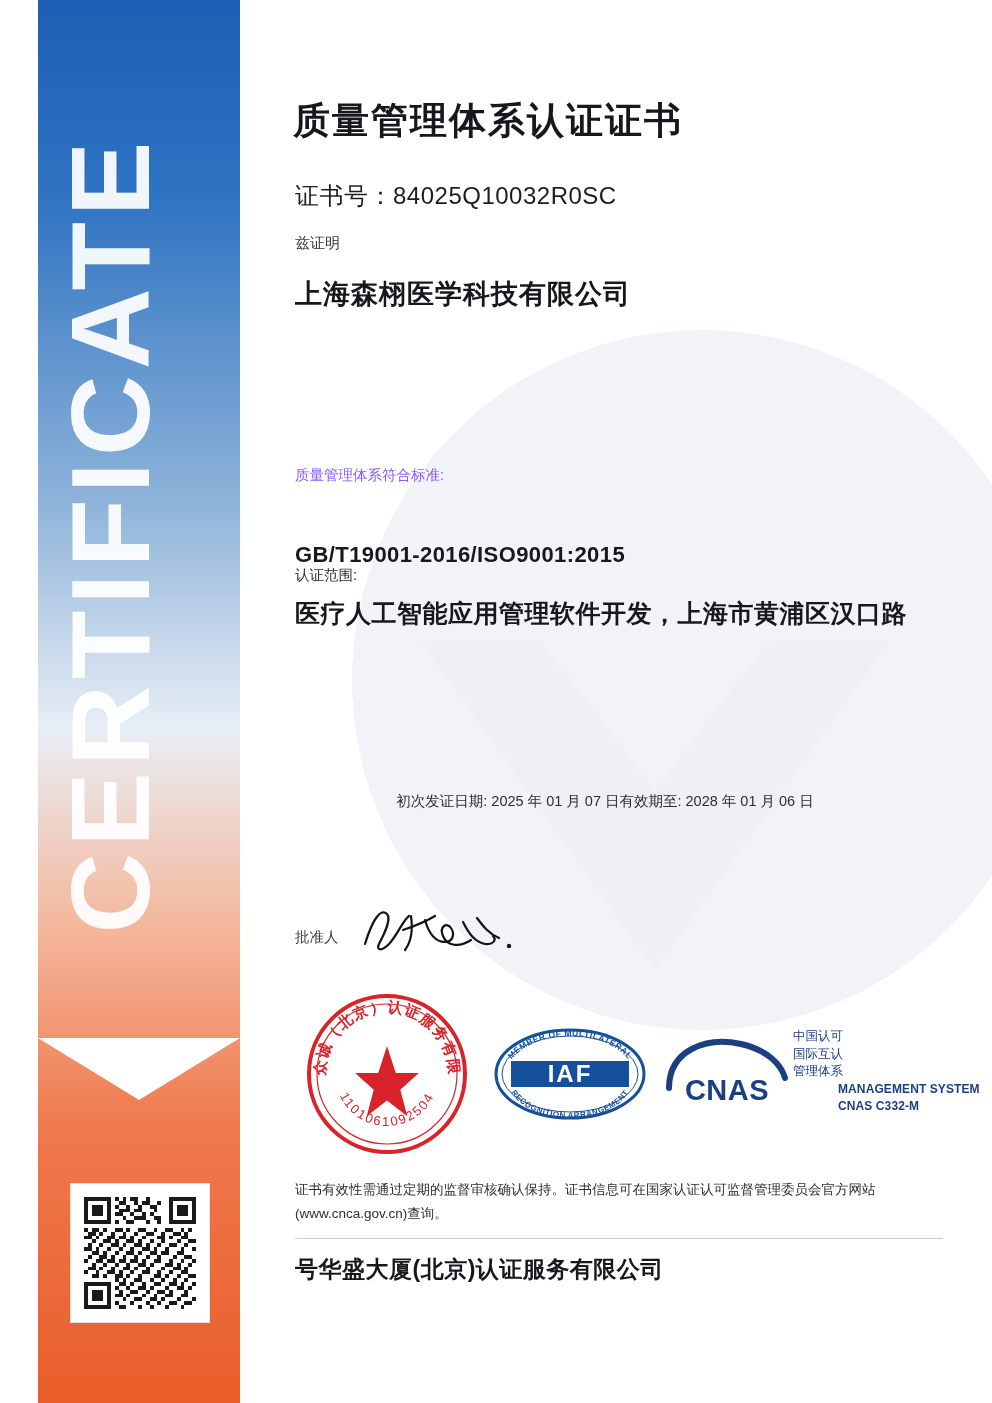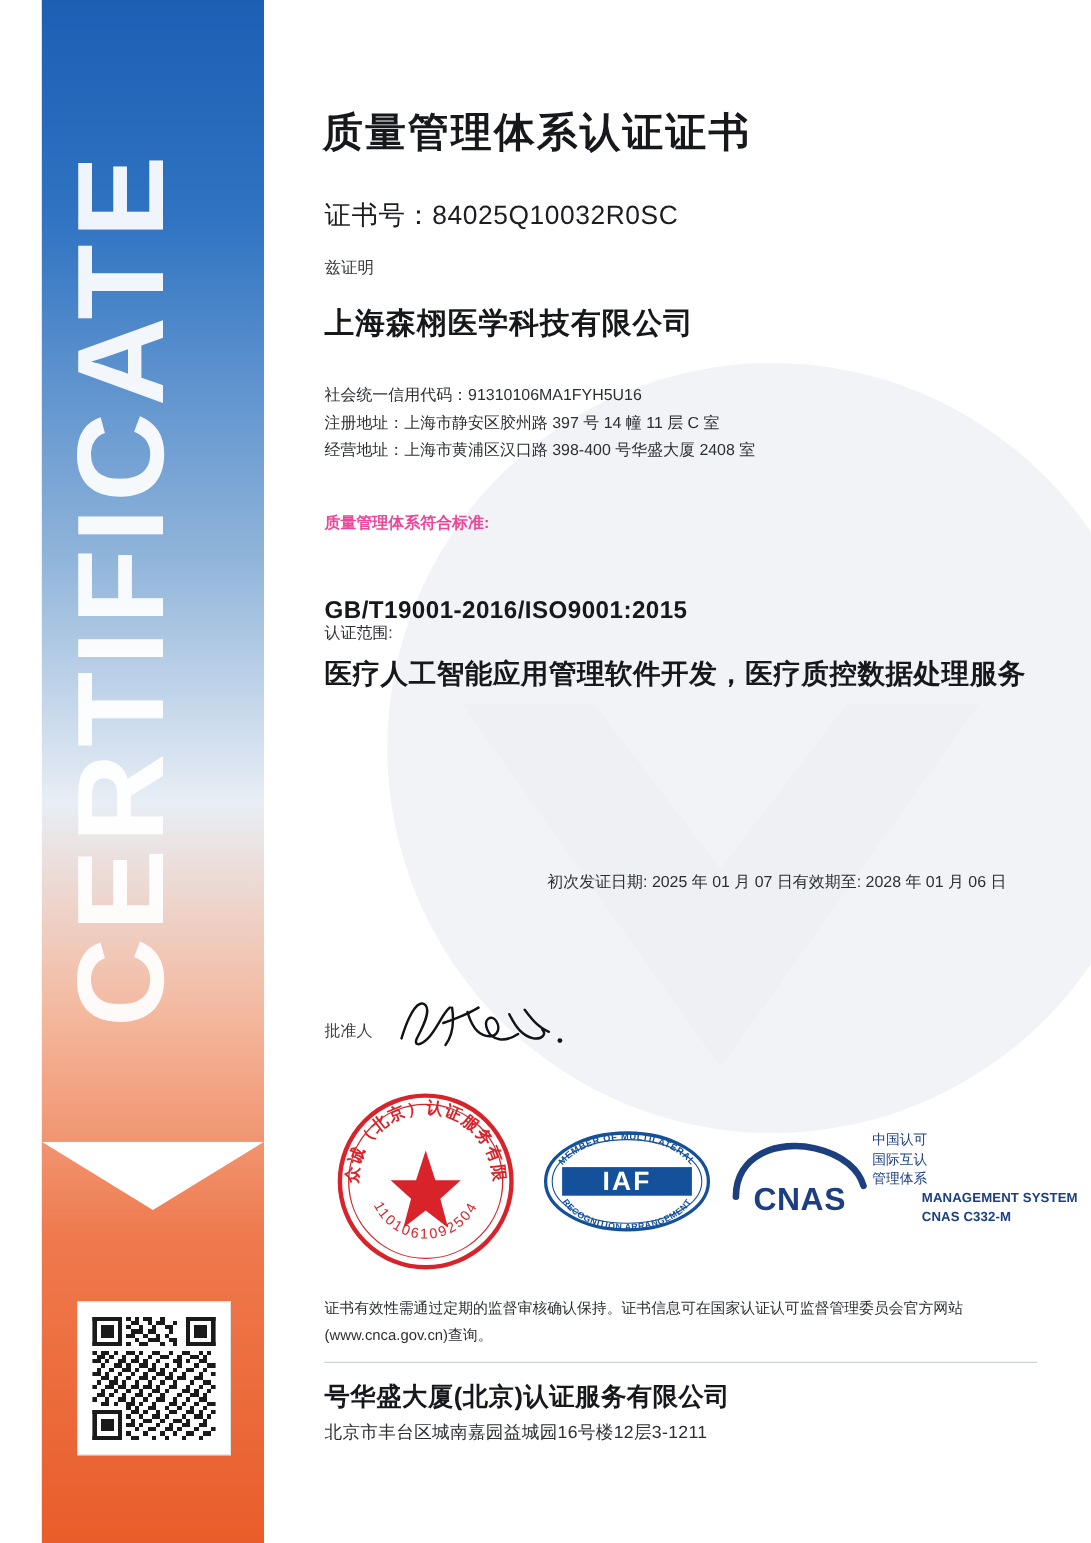--- a/index.html
+++ b/index.html
@@ -137,22 +137,21 @@
     left: 2px;
     font-size: 14.5px;
     color: #2b2e33;
     line-height: 25px;
   }
   .std-label {
     position: absolute;
     top: 466px;
     left: 2px;
     font-size: 14.5px;
-    color: #ec4899;
-    font-weight: bold;
+    color: #8b5cf6;
   }
   .std-value {
     position: absolute;
     top: 498px;
     left: 2px;
     font-size: 22px;
     font-weight: bold;
     color: #16181c;
     letter-spacing: 0.4px;
     margin-top: 44px;
@@ -176,21 +175,21 @@
     letter-spacing: 0.5px;
   }
   .date-row {
     position: absolute;
     top: 792px;
     left: 2px;
     width: 620px;
     font-size: 14.5px;
     color: #2b2e33;
     display: flex;
-    justify-content: flex-end;
+    justify-content: center;
   }
   .approver {
     position: absolute;
     top: 928px;
     left: 2px;
     font-size: 14.5px;
     color: #404040;
     text-align: right;
   }
   .signature {
@@ -535,31 +534,26 @@
     </svg>
   </div>
 
   <div class="content">
 
     <div class="title">质量管理体系认证证书</div>
     <div class="cert-no">证书号：84025Q10032R0SC</div>
     <div class="hereby">兹证明</div>
     <div class="company">上海森栩医学科技有限公司</div>
 
-    <div class="info-block">
-      <div>社会统一信用代码：91310106MA1FYH5U16</div>
-      <div>注册地址：上海市静安区胶州路 397 号 14 幢 11 层 C 室</div>
-      <div>经营地址：上海市黄浦区汉口路 398-400 号华盛大厦 2408 室</div>
-    </div>
 
     <div class="std-label">质量管理体系符合标准:</div>
     <div class="std-value">GB/T19001-2016/ISO9001:2015</div>
 
     <div class="scope-label">认证范围:</div>
-    <div class="scope-value">医疗人工智能应用管理软件开发，医疗质控数据处理服务</div>
+    <div class="scope-value">医疗人工智能应用管理软件开发，上海市黄浦区汉口路</div>
 
     <div class="date-row">
       <span>初次发证日期: 2025 年 01 月 07 日</span>
       <span>有效期至: 2028 年 01 月 06 日</span>
     </div>
 
     <div class="approver">批准人</div>
     <div class="signature">
       <svg width="170" height="62" viewBox="0 0 170 62">
         <g fill="none" stroke="#111318" stroke-width="2.2" stroke-linecap="round">
@@ -626,17 +620,16 @@
         <div>管理体系</div>
         <div class="b">MANAGEMENT SYSTEM</div>
         <div class="b">CNAS C332-M</div>
       </div>
     </div>
 
     <div class="footnote">证书有效性需通过定期的监督审核确认保持。证书信息可在国家认证认可监督管理委员会官方网站(www.cnca.gov.cn)查询。</div>
     <div class="divider"></div>
 
     <div class="issuer">号华盛大厦(北京)认证服务有限公司</div>
-    <div class="issuer-addr">北京市丰台区城南嘉园益城园16号楼12层3-1211</div>
 
 
   </div>
 </div>
 
 </body></html>

